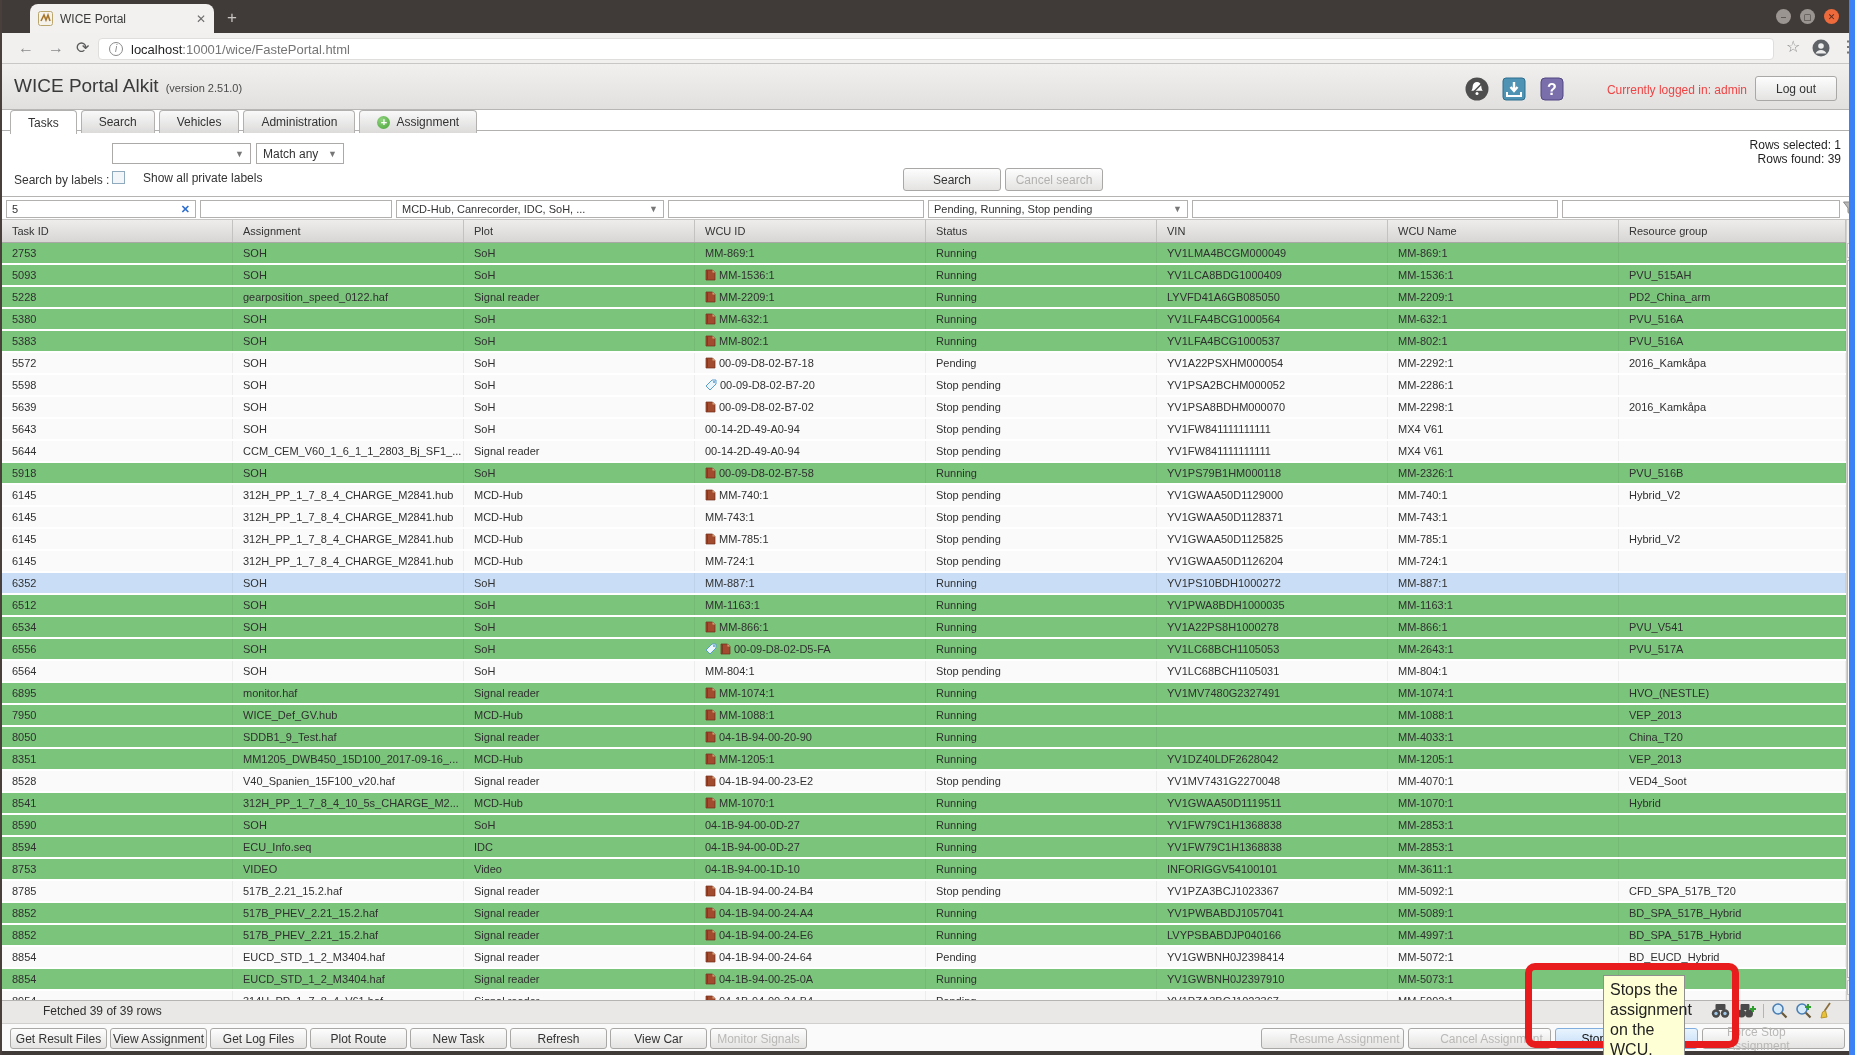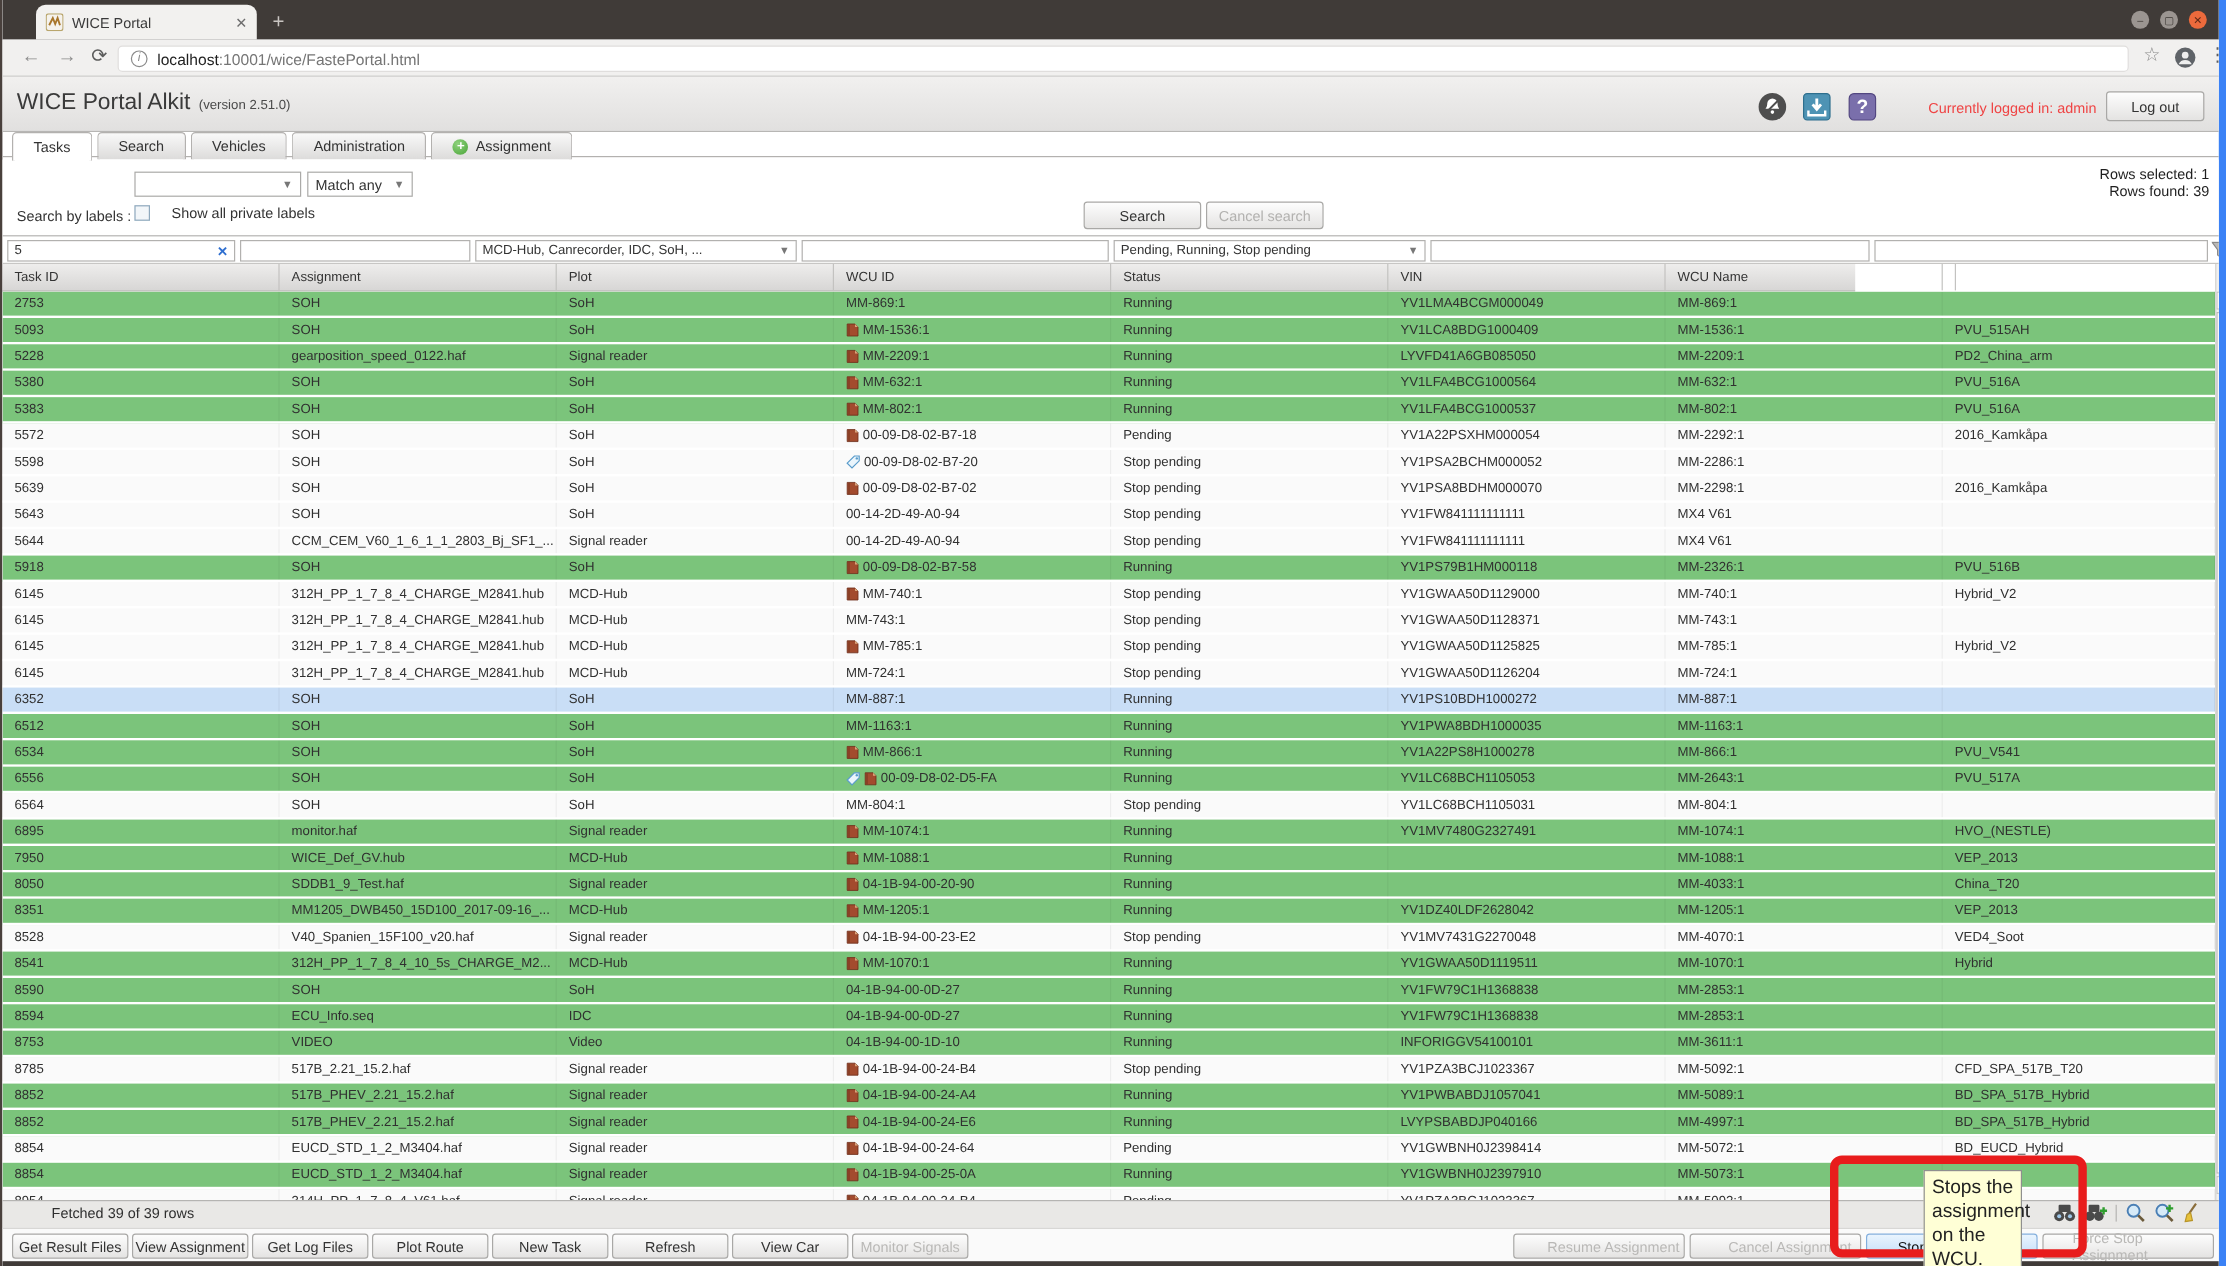--- a/index.html
+++ b/index.html
@@ -64,21 +64,21 @@
 
   
   .filterrow{left:0;top:196px;width:100%;height:24px;background:#fff;border-top:1px solid #b5b4b2;
              border-bottom:1px solid #c7c6c4;}
   .ffield{position:absolute;top:3px;height:18px;border:1px solid #b2b1af;background:#fff;font-size:11px;
           color:#333;display:flex;align-items:center;padding:0 5px;}
   .ffield .clr{margin-left:auto;color:#2f6fd0;font-weight:bold;font-size:11px;}
   .ffield .arr{margin-left:auto;font-size:9px;color:#777;}
 
   
-  .thead{left:0;top:220px;width:1544px;height:23px;background:linear-gradient(#eeedec,#d7d6d5);
+  .thead{left:0;top:220px;width:1844px;height:23px;background:linear-gradient(#eeedec,#d7d6d5);
          border-bottom:1px solid #a9a8a6;display:grid;
          grid-template-columns:231px 231px 231px 231px 231px 231px 231px auto;}
   .hcell{font-size:11px;color:#333;line-height:22px;padding-left:10px;border-right:1px solid #c3c2c0;
          overflow:hidden;white-space:nowrap;}
   .tbody{left:0;top:243px;width:1844px;height:757px;overflow:hidden;background:#fff;}
   .trow{height:22px;border-bottom:2px solid #fff;display:grid;
         grid-template-columns:231px 231px 231px 231px 231px 231px 231px auto;}
   .trow.green{background:#7bc47b;}
   .trow.white{background:#fafafa;}
   .trow.selected{background:#c9def6;}

